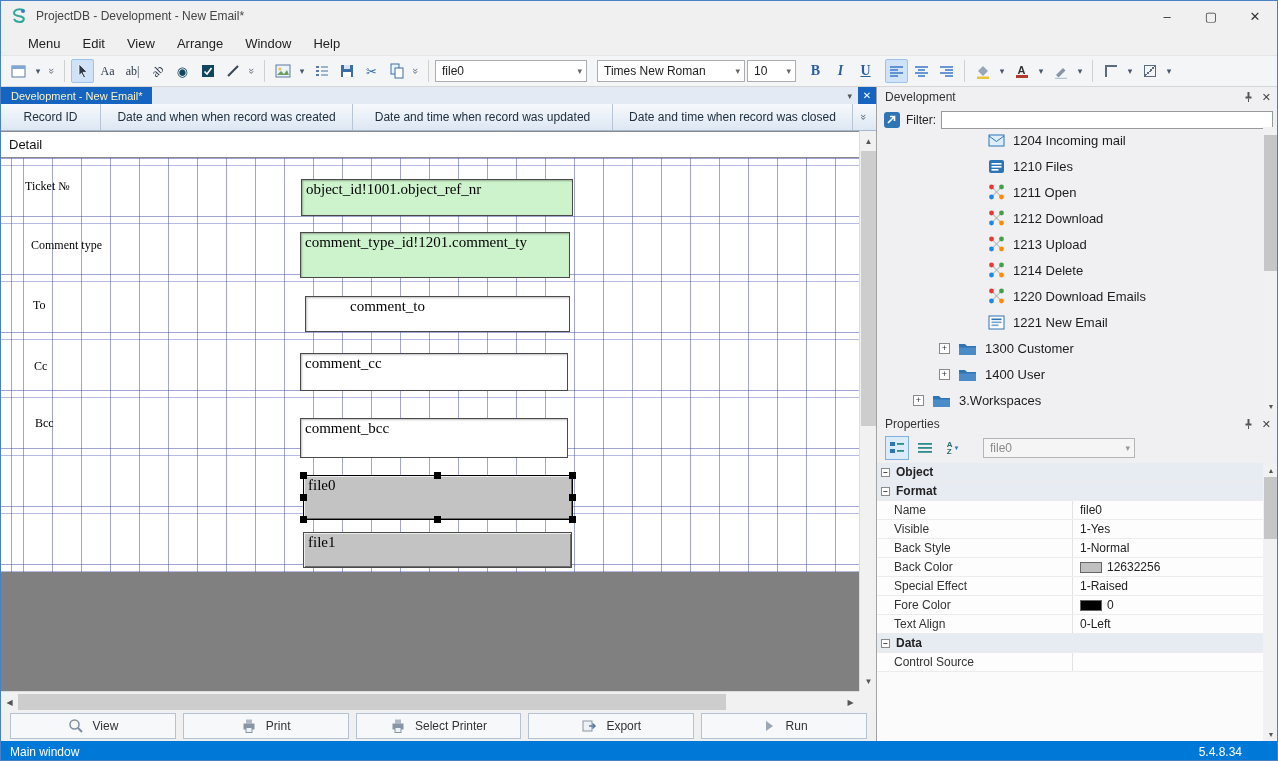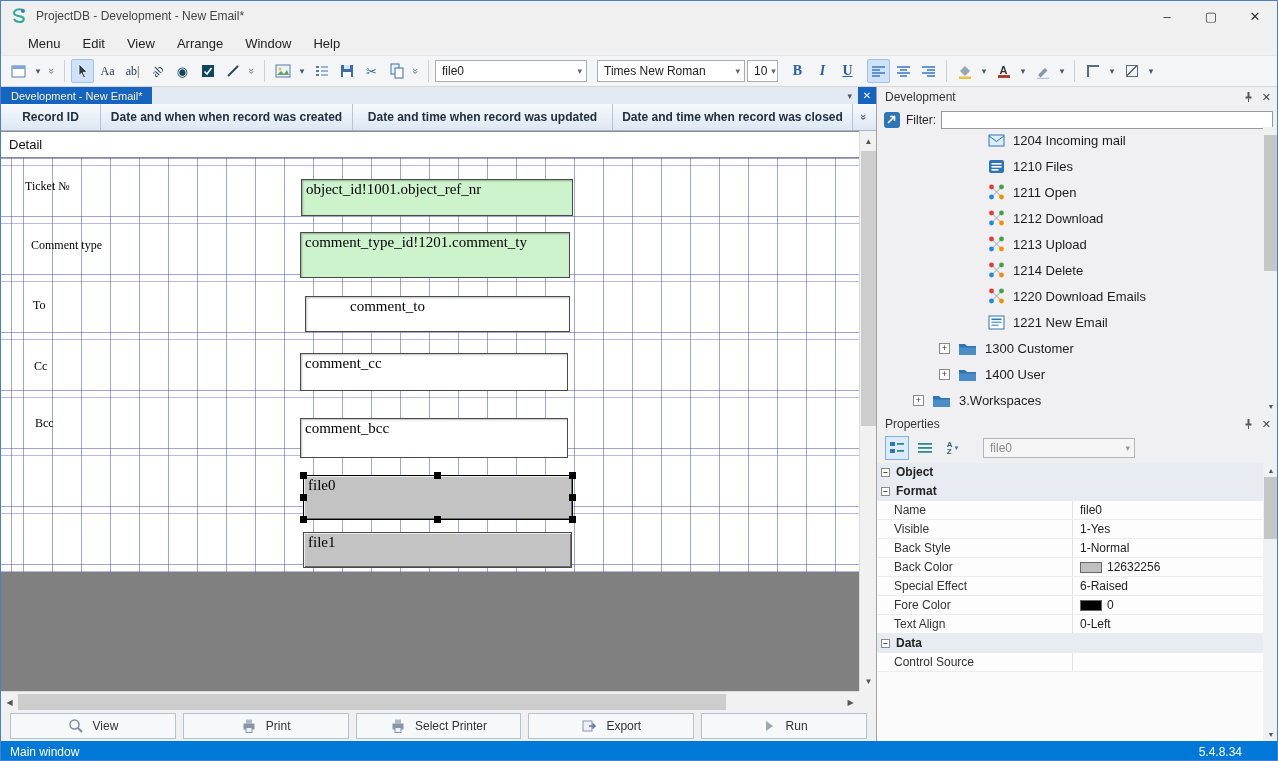--- a/index.html
+++ b/index.html
@@ -38,21 +38,21 @@
   .border-glyph { display:block; width:12px; height:12px; border-top:2px solid #5a6b7c; border-left:2px solid #5a6b7c; }
   .box-glyph { display:block; width:12px; height:12px; border:1px solid #5a6b7c; background:linear-gradient(135deg,transparent 45%,#5a6b7c 45%,#5a6b7c 55%,transparent 55%); }
   
   .tabstrip { position:absolute; top:86px; left:0; width:875px; height:17px; background:#e3eaf4; display:flex; align-items:stretch; }
   .tab-active { background:#1565c0; color:#fbf3c8; font-size:11px; display:flex; align-items:center; padding:0 10px; }
   .tabstrip-icons { margin-left:auto; display:flex; align-items:center; }
   .tabstrip-chev { color:#555; font-size:9px; padding:0 6px; }
   .tabstrip-close { width:18px; height:17px; background:#1565c0; color:#fff; font-size:10px; display:flex; align-items:center; justify-content:center; }
   
   .col-headers { position:absolute; top:103px; left:0; width:875px; height:27px; display:flex;
-    background:linear-gradient(#f6f9fc,#dde7f3); border-bottom:1px solid #a8b8cc;font-weight:bold; }
+    background:linear-gradient(#f6f9fc,#dde7f3); border-bottom:1px solid #a8b8cc; }
   .col-h { border-right:1px solid #b6c4d6; display:flex; align-items:center; justify-content:center; font-size:12px; color:#20303f; }
   .col-overflow { flex:1; display:flex; align-items:center; justify-content:center; color:#5a6b7c; font-size:11px; }
   .col-overflow span { transform:rotate(90deg); }
   
   .detail-bar { position:absolute; top:130px; left:0; width:858px; height:27px; background:#fff;
     border-top:1px solid #8a8a8a; border-bottom:1px solid #8a8a8a; display:flex; align-items:center; padding-left:8px; font-size:13px; color:#111; }
   
   .canvas { position:absolute; top:157px; left:0; width:858px; height:533px; background:#808080; }
   .canvas-grid { position:absolute; top:0; left:0; width:858px; height:414px; background-color:#fff;
     background-image:
@@ -219,21 +219,21 @@
     <span class="tb-sep"></span>
 
     <div class="combo" style="width:152px;">
       <span>file0</span>
       <span class="arrow">▾</span>
     </div>
     <div class="combo" style="width:148px;margin-left:8px;">
       <span>Times New Roman</span>
       <span class="arrow">▾</span>
     </div>
-    <div class="combo" style="width:31px;">
+    <div class="combo" style="width:49px;">
       <span>10</span>
       <span class="arrow">▾</span>
     </div>
 
     <span class="tb-btn biu" style="margin-left:6px;">B</span>
     <span class="tb-btn biu i">I</span>
     <span class="tb-btn biu u">U</span>
 
     <span class="tb-btn active" style="margin-left:6px;">
       <svg width="15" height="13" viewBox="0 0 15 13">
@@ -621,21 +621,21 @@
       </div>
       <div class="prow">
         <span class="p-label">Back Color</span>
         <span class="p-value">
           <i class="swatch gray"></i>
           <span>12632256</span>
         </span>
       </div>
       <div class="prow">
         <span class="p-label">Special Effect</span>
-        <span class="p-value">6-Raised</span>
+        <span class="p-value">1-Raised</span>
       </div>
       <div class="prow">
         <span class="p-label">Fore Color</span>
         <span class="p-value">
           <i class="swatch black"></i>
           <span>0</span>
         </span>
       </div>
       <div class="prow">
         <span class="p-label">Text Align</span>

